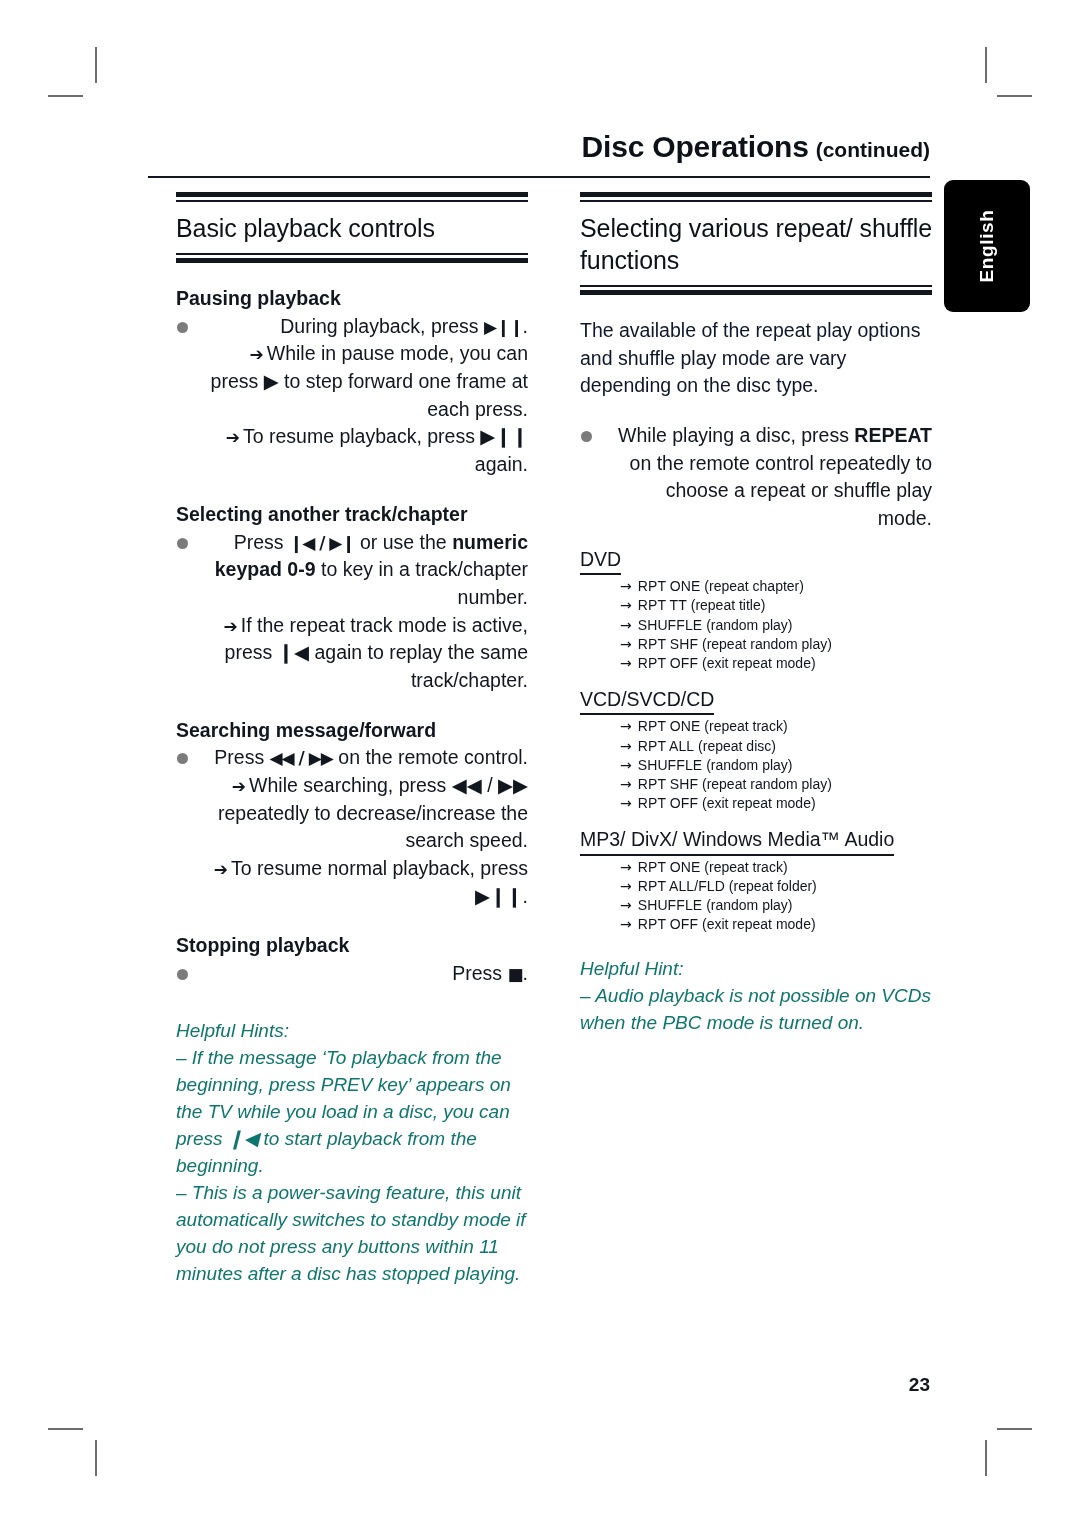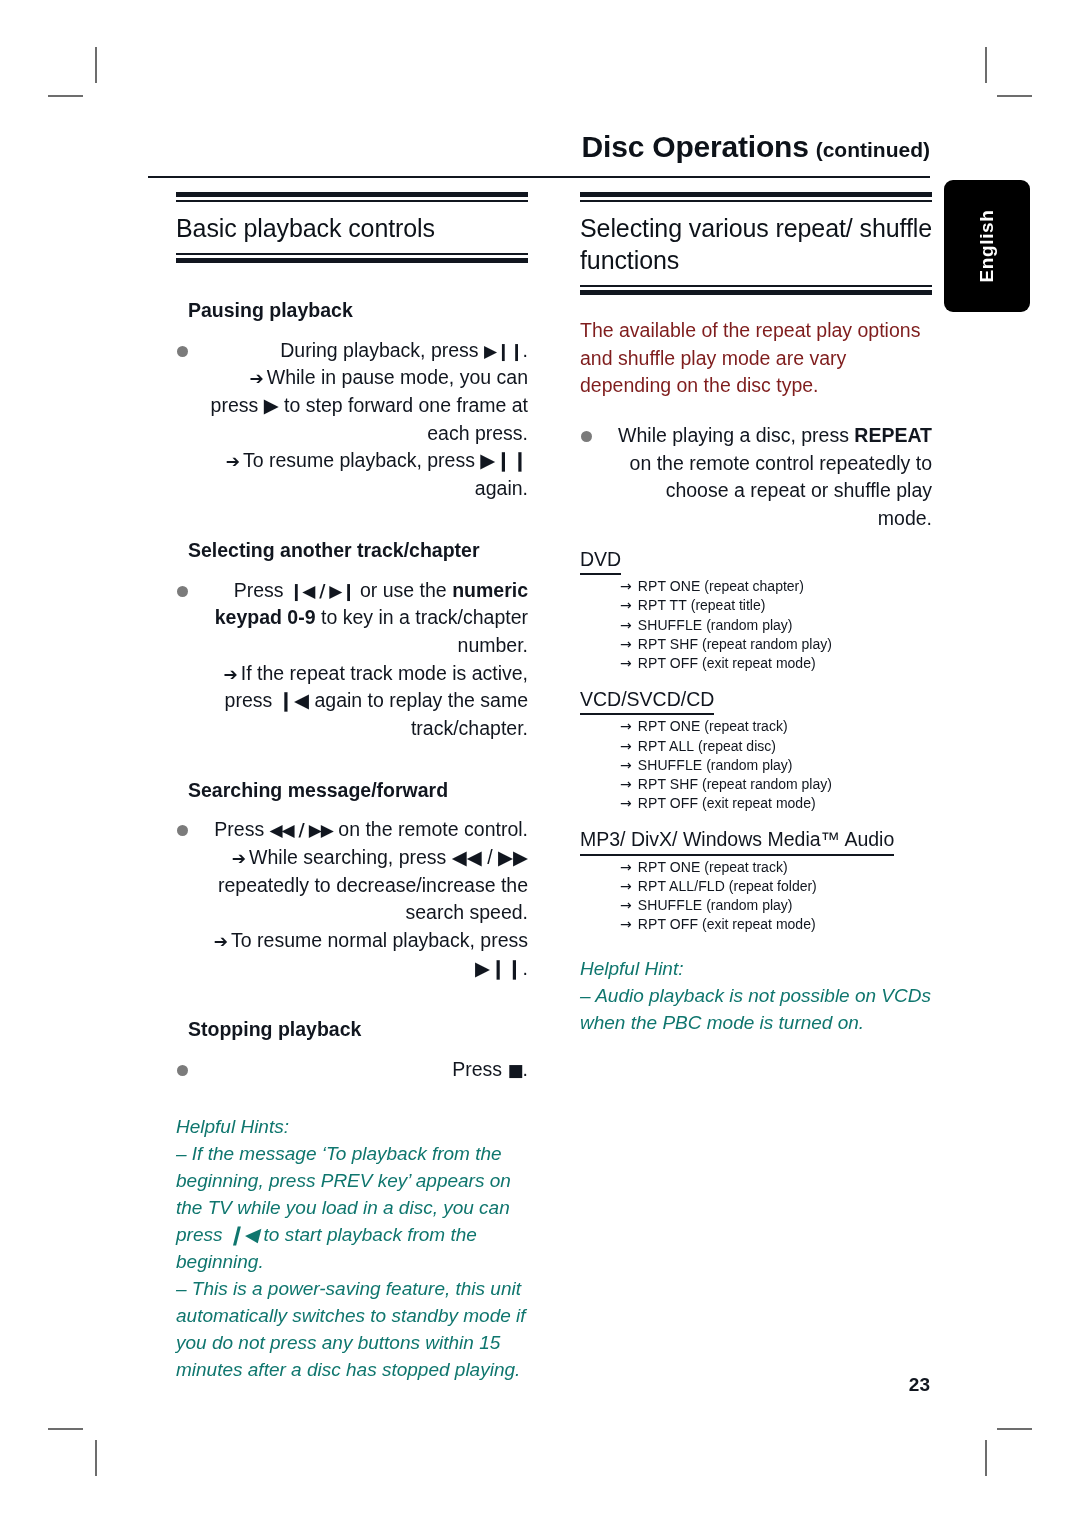--- a/index.html
+++ b/index.html
@@ -102,32 +102,32 @@
     line-height: 1.28;
     color: #0d1219;
     padding: 10px 0 9px 0;
     letter-spacing: -0.1px;
   }
 
   
   .para {
     font-size: 19.5px;
     line-height: 1.42;
-    color: #7f1d1d;
+    color: #0f172a;
     margin: 0;
   }
   .spacer-sm { height: 14px; }
   .spacer-md { height: 22px; }
   .spacer-lg { height: 30px; }
 
   .subhead {
     font-size: 19.5px;
     font-weight: bold;
     color: #11161f;
-    margin: 12px;
+    margin: 0;
     line-height: 1.42;
   }
 
   
   .bullet-row {
     position: relative;
     padding-left: 28px;
     font-size: 19.5px;
     line-height: 1.42;
     text-align: right;
@@ -280,21 +280,21 @@
       <span class="bullet-dot"></span>
       <span class="bullet-body">
         <span>Press </span><b class="nav-glyph">■</b><span>.</span>
       </span>
     </div>
 
     <div class="spacer-lg"></div>
 
     <div class="hint">Helpful Hints:</div>
     <div class="hint">– If the message ‘To playback from the beginning, press PREV key’ appears on the TV while you load in a disc, you can press ❙◀ to start playback from the beginning.</div>
-    <div class="hint">– This is a power-saving feature, this unit automatically switches to standby mode if you do not press any buttons within 15 minutes after a disc has stopped playing.</div>
+    <div class="hint">– This is a power-saving feature, this unit automatically switches to standby mode if you do not press any buttons within 11 minutes after a disc has stopped playing.</div>
   </div>
 
   <div class="col col-right">
 
     <div class="rule-top">
       <div class="rule-thick"></div>
       <div class="rule-gap"></div>
       <div class="rule-thin"></div>
     </div>
     <div class="sec-title">Selecting various repeat/ shuffle functions</div>

